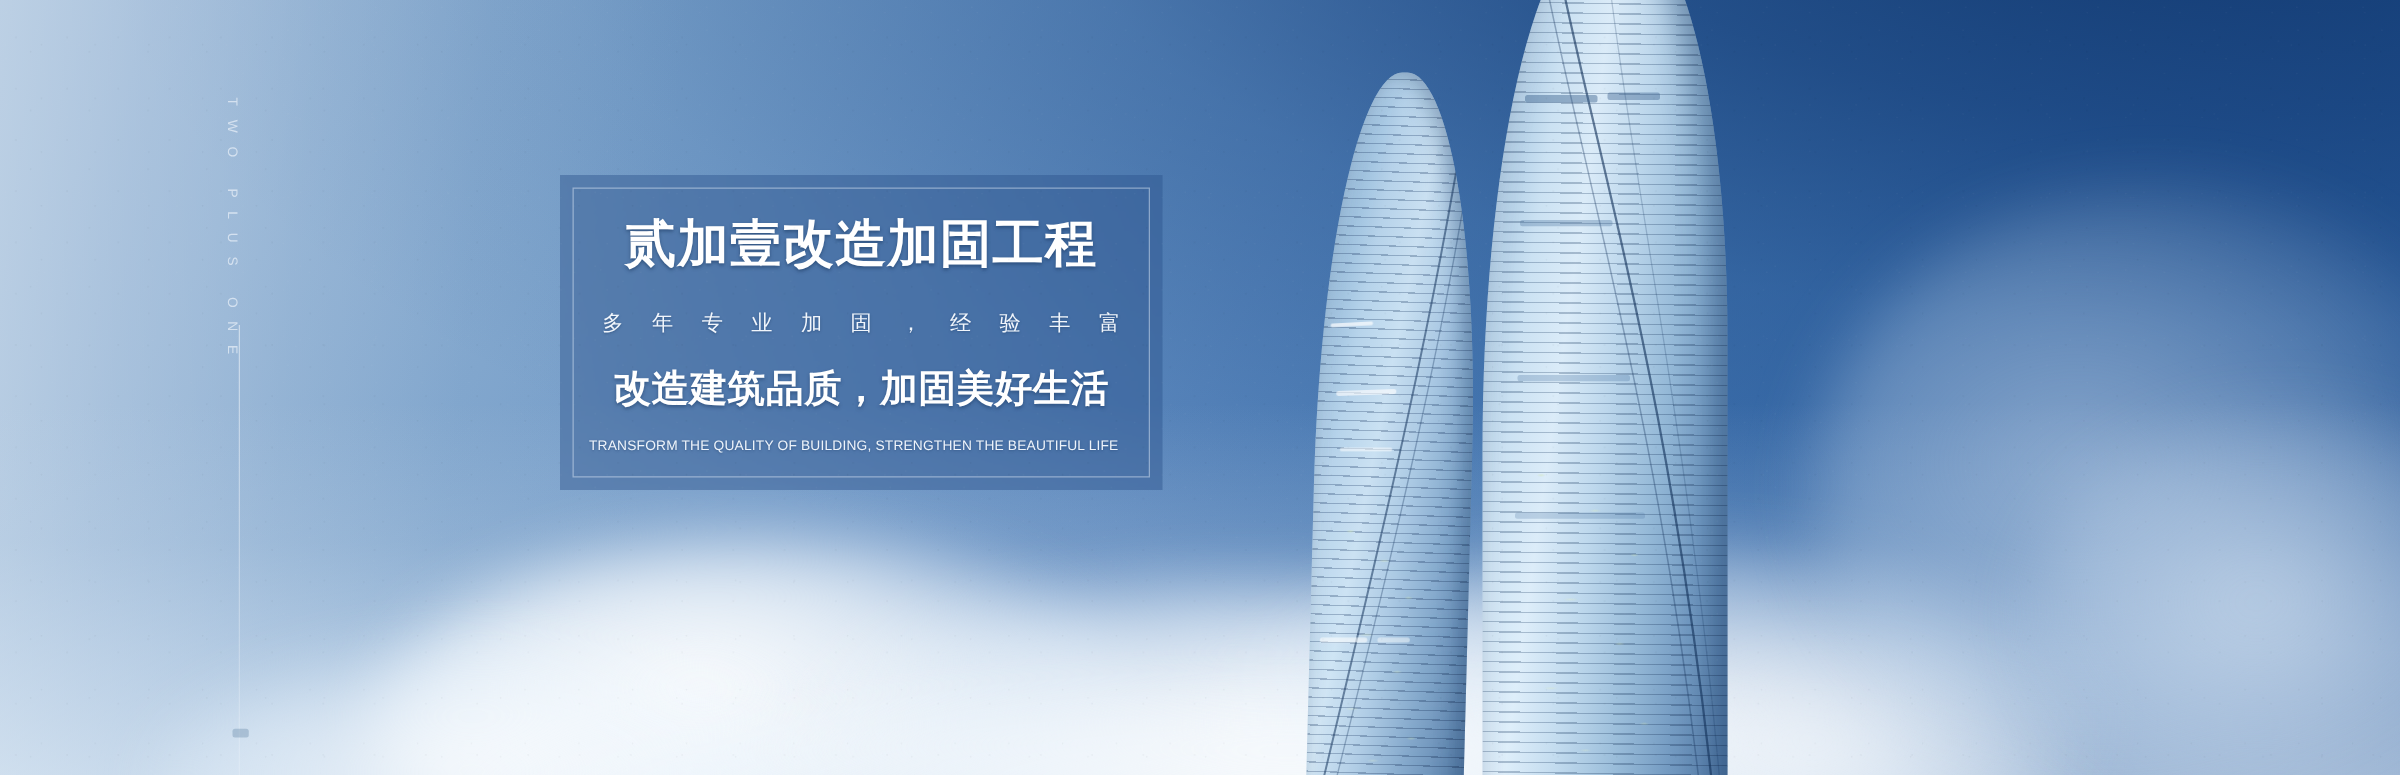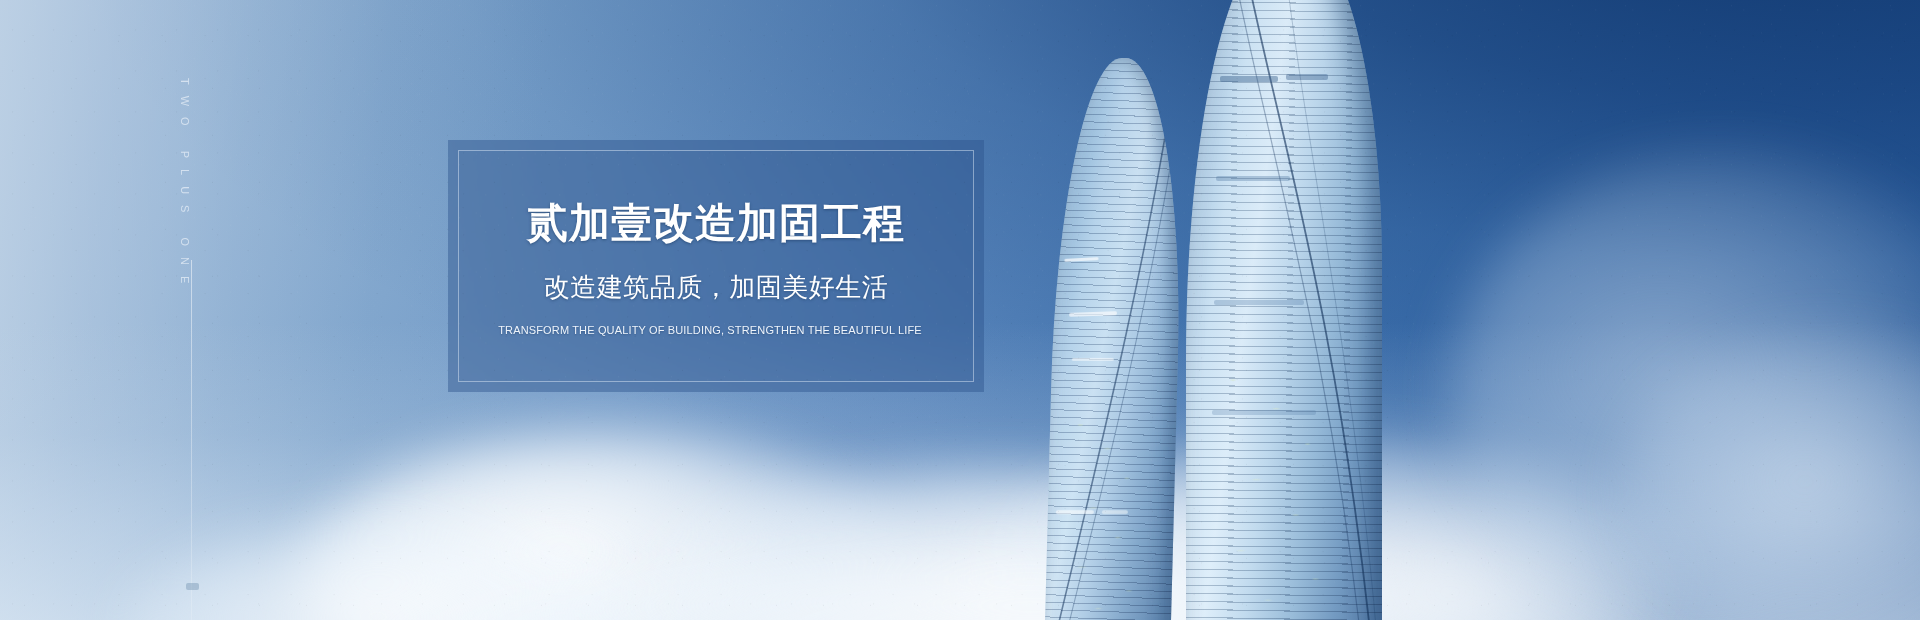--- a/index.html
+++ b/index.html
@@ -182,21 +182,21 @@
   }
   .mini-mark{
     position:absolute;left:186px;top:583px;
     width:13px;height:7px;border-radius:2px;
     background:rgba(120,150,180,.45);
   }
 
   
   .panel{
     position:absolute;left:448px;top:140px;
-    width:536px;height:252px;
+    width:482px;height:252px;
     background:rgba(44,82,140,.44);
     backdrop-filter:blur(1px);
   }
   .panel-inner{
     position:absolute;left:10px;top:10px;right:10px;bottom:10px;
     border:1px solid rgba(226,236,248,.48);
   }
   .panel-content{
     position:absolute;inset:0;
     display:flex;flex-direction:column;
@@ -218,22 +218,22 @@
     font-size:17px;
     font-weight:400;
     letter-spacing:9px;
     text-indent:9px;
     line-height:1;
     margin:34px 0 0 0;
     text-shadow:0 1px 2px rgba(14,40,76,.38);
   }
   .tagline{
     color:#ffffff;
-    font-size:26px;
-    font-weight:400;
+    font-size:30px;
+    font-weight:700;
     letter-spacing:.5px;
     line-height:1;
     margin:30px 0 12px 0;
     text-shadow:0 1px 3px rgba(14,40,76,.42);
   }
   .eng{
     color:#eef4fb;
     font-size:11px;
     font-weight:400;
     letter-spacing:.15px;
@@ -318,20 +318,21 @@
   </div>
 
   <div class="brand-vert">TWO PLUS ONE</div>
   <div class="brandline"></div>
   <div class="mini-mark"></div>
 
   <div class="panel">
     <div class="panel-inner"></div>
     <div class="panel-content">
       <div class="headline">贰加壹改造加固工程</div>
+      <div class="subtitle">多 年 专 业 加 固 ， 经 验 丰 富</div>
       <div class="tagline">改造建筑品质，加固美好生活</div>
       <div class="eng">TRANSFORM THE QUALITY OF BUILDING, STRENGTHEN THE BEAUTIFUL LIFE</div>
     </div>
   </div>
 
   <div class="grain"></div>
 
 </div>
 
 </body></html>

